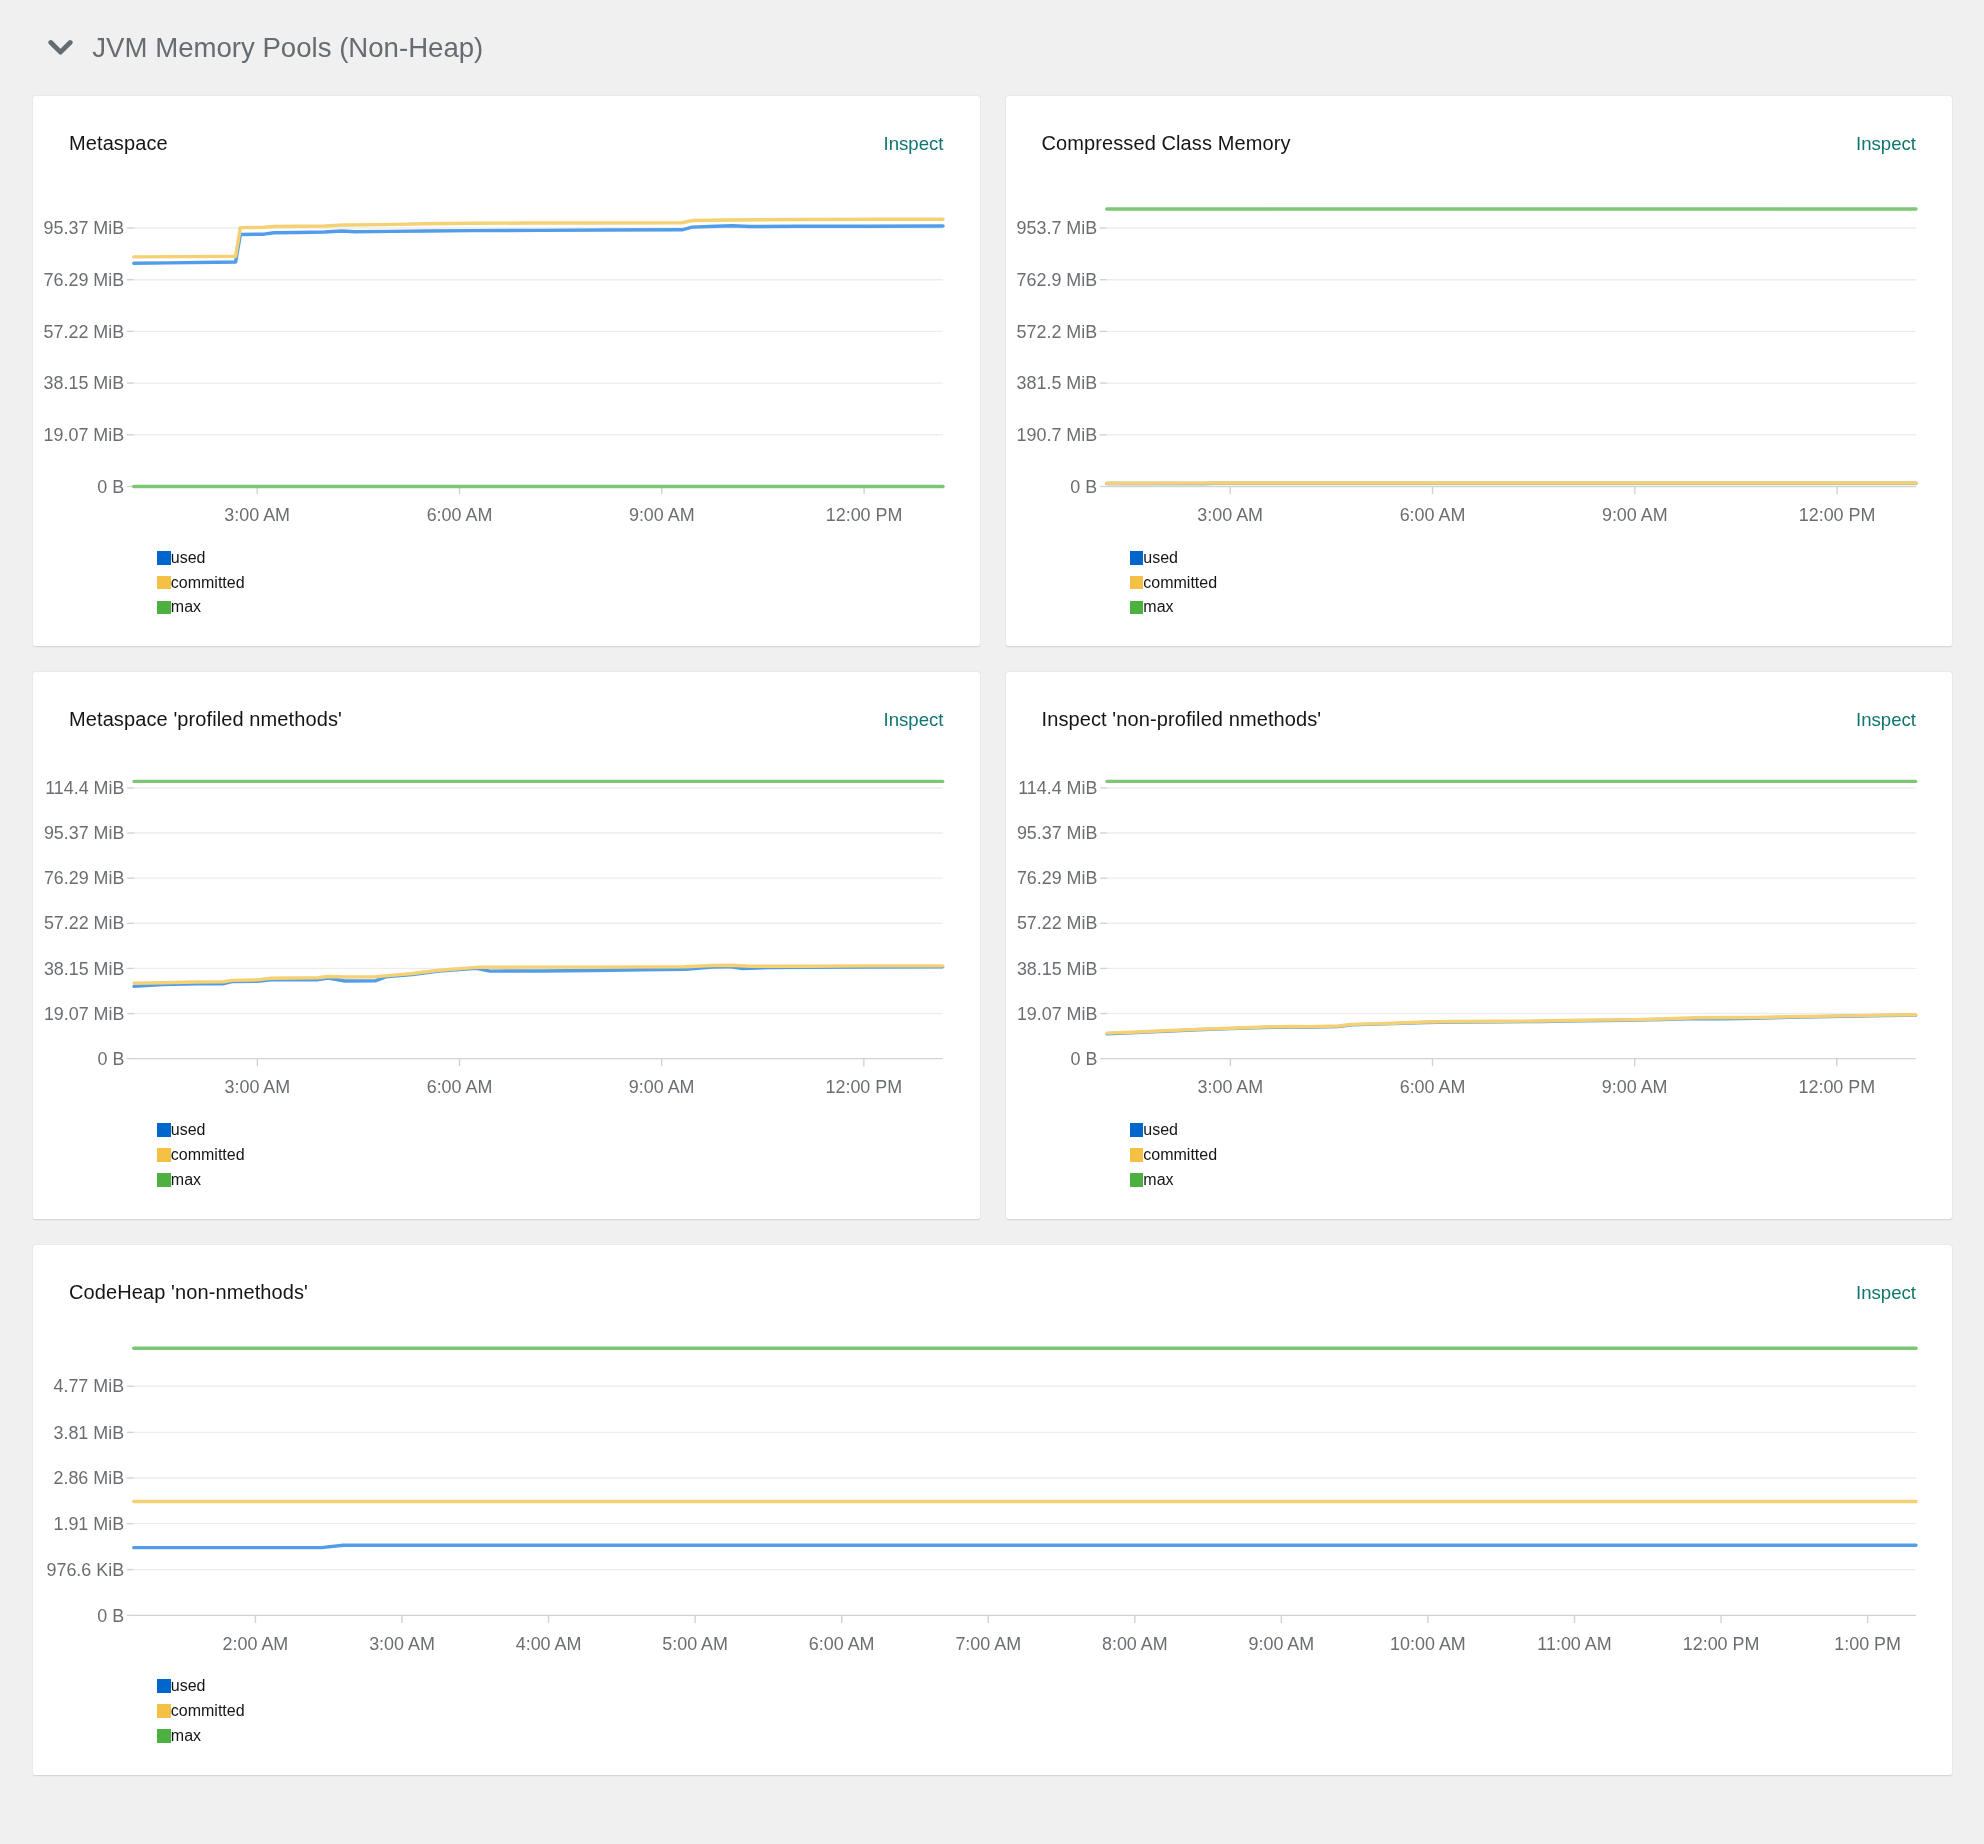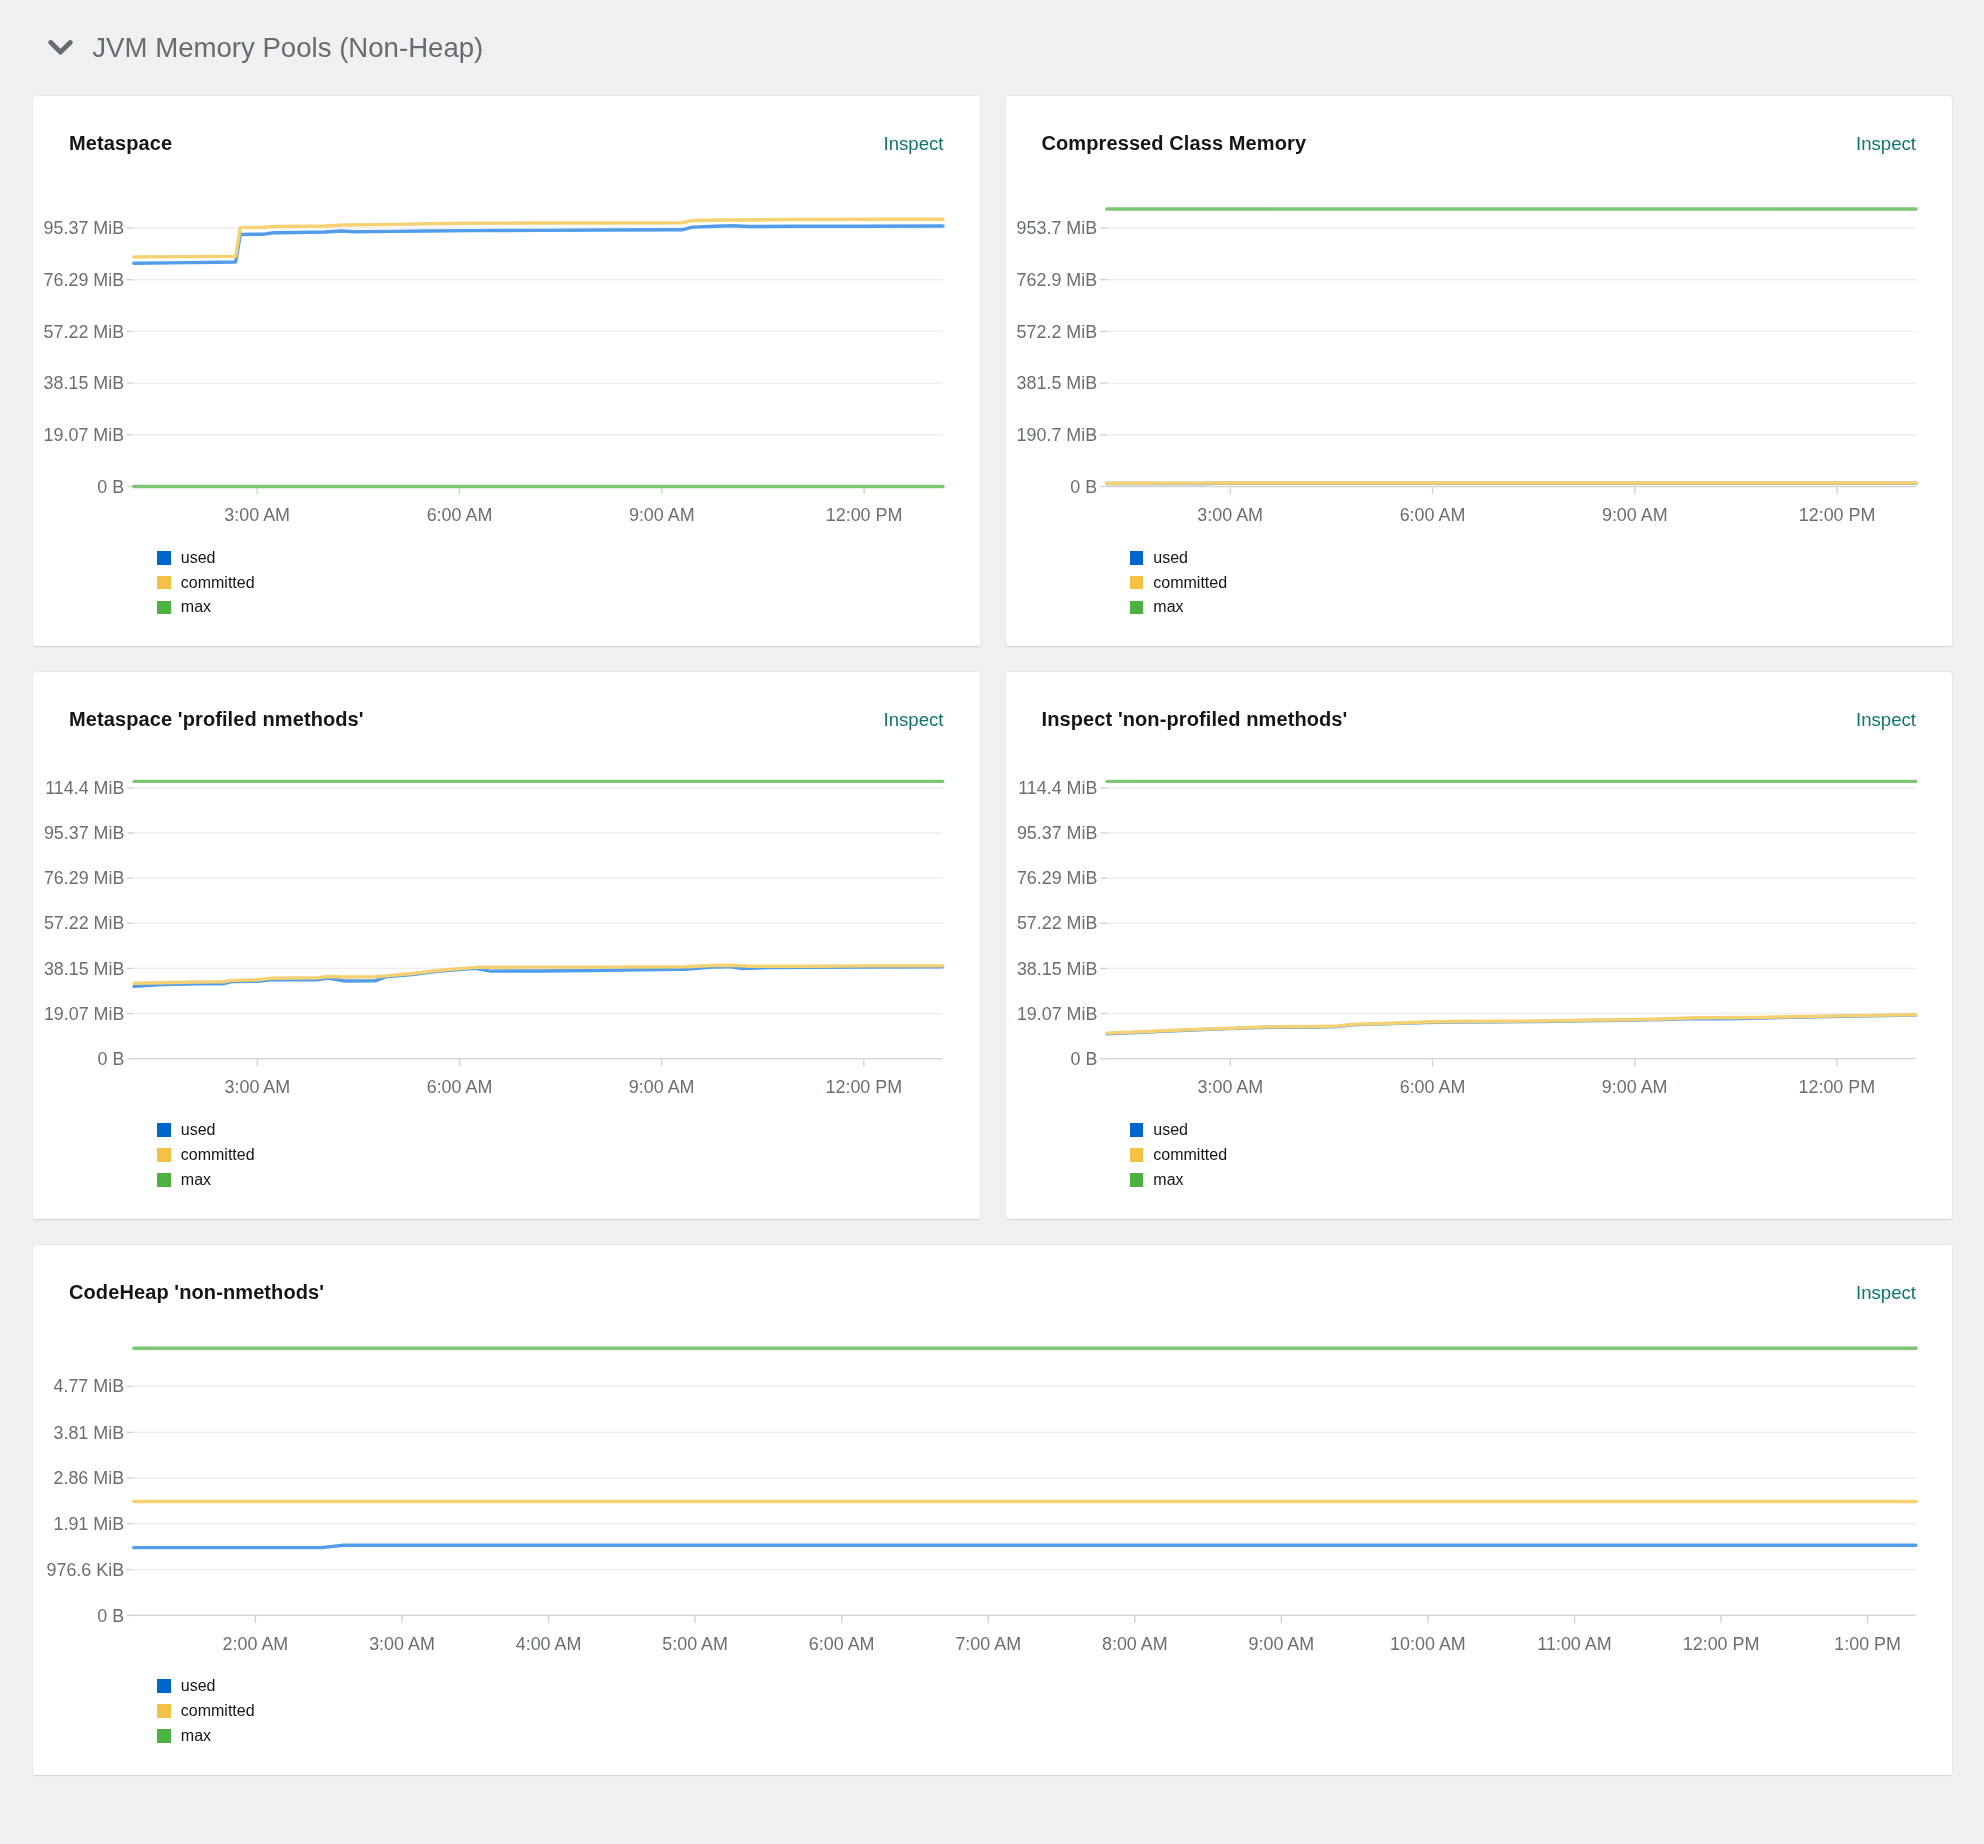--- a/index.html
+++ b/index.html
@@ -26,28 +26,28 @@
   .card {
     background: #ffffff;
     border-radius: 2.1px;
     box-shadow: 0 0.7px 1.4px rgba(3,3,3,0.12), 0 0 1.4px rgba(3,3,3,0.06);
     padding: 36px 36px 30px 36px;
   }
   .card.full { grid-column: 1 / -1; }
   .card-head {
     display: flex; justify-content: space-between; align-items: baseline;
   }
-  .chart-title { font-size: 20px; font-weight: 700; color: #151515; margin: 0; letter-spacing: 0.1px; }
+  .chart-title { font-size: 20px; font-weight: 400; color: #151515; margin: 0; letter-spacing: 0.1px; }
   .inspect {
     font-size: 18.6px; color: #0f766e; text-decoration: none; font-weight: 400;
   }
   svg.chart { overflow: visible; display: block; margin-top: 26px; }
   svg.chart text { font-size: 26px; fill: #6a6e73; font-family: "Liberation Sans", sans-serif; }
   .legend { margin: 20.7px 0 0 88px; display: flex; flex-direction: column; gap: 6.9px; }
-  .legend-item { display: flex; align-items: center; gap: 10px; }
+  .legend-item { display: flex; align-items: center; gap: 0; }
   .swatch { width: 13.8px; height: 13.8px; display: inline-block; flex: 0 0 auto; }
   .legend-label { font-size: 16px; color: #151515; }
 </style>
 </head>
 <body>
 
 <div class="wrap">
 
   <div class="section-head">
     <svg class="chev" viewBox="0 0 36 26">

